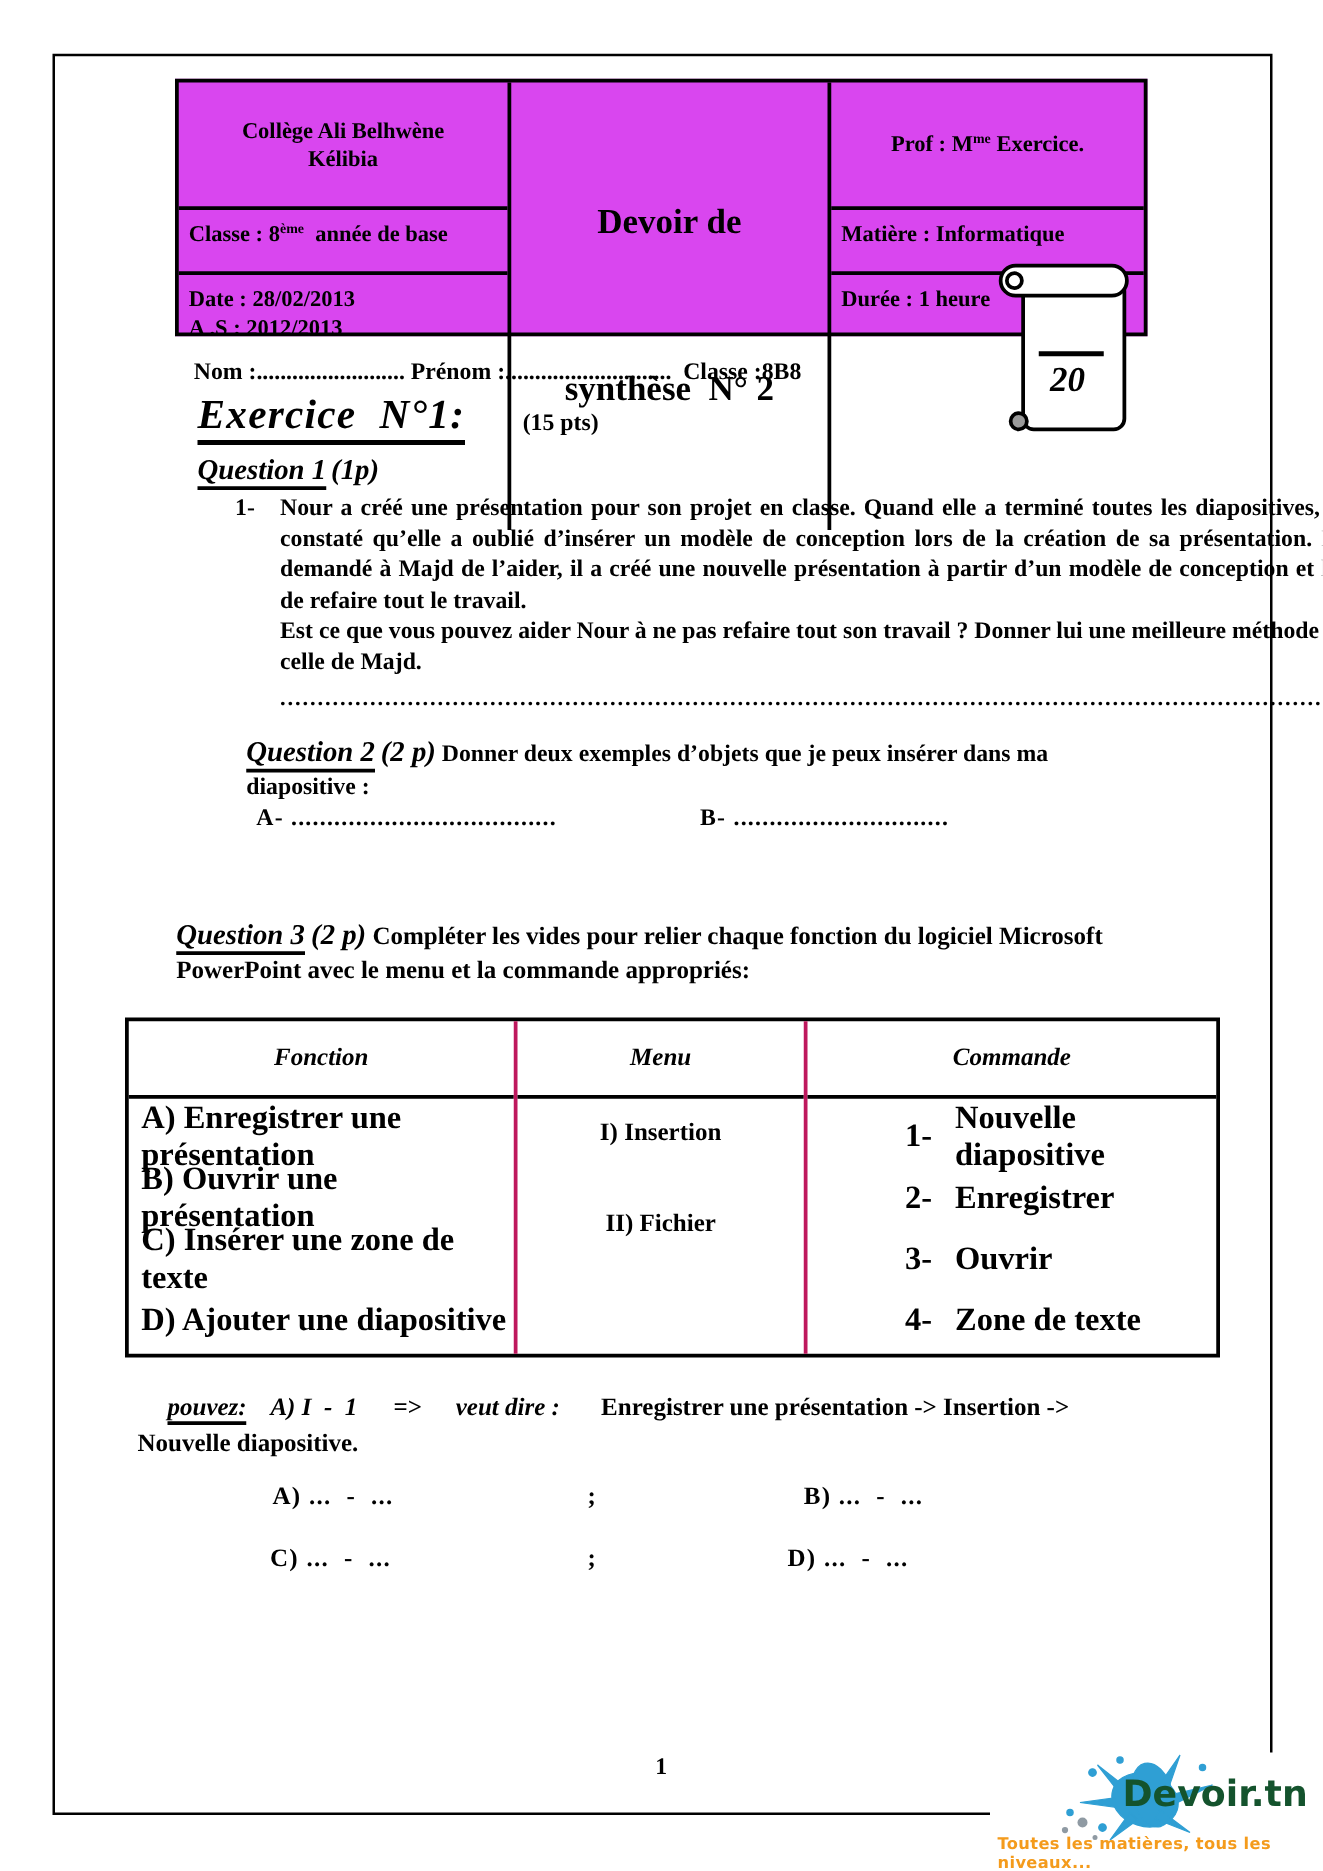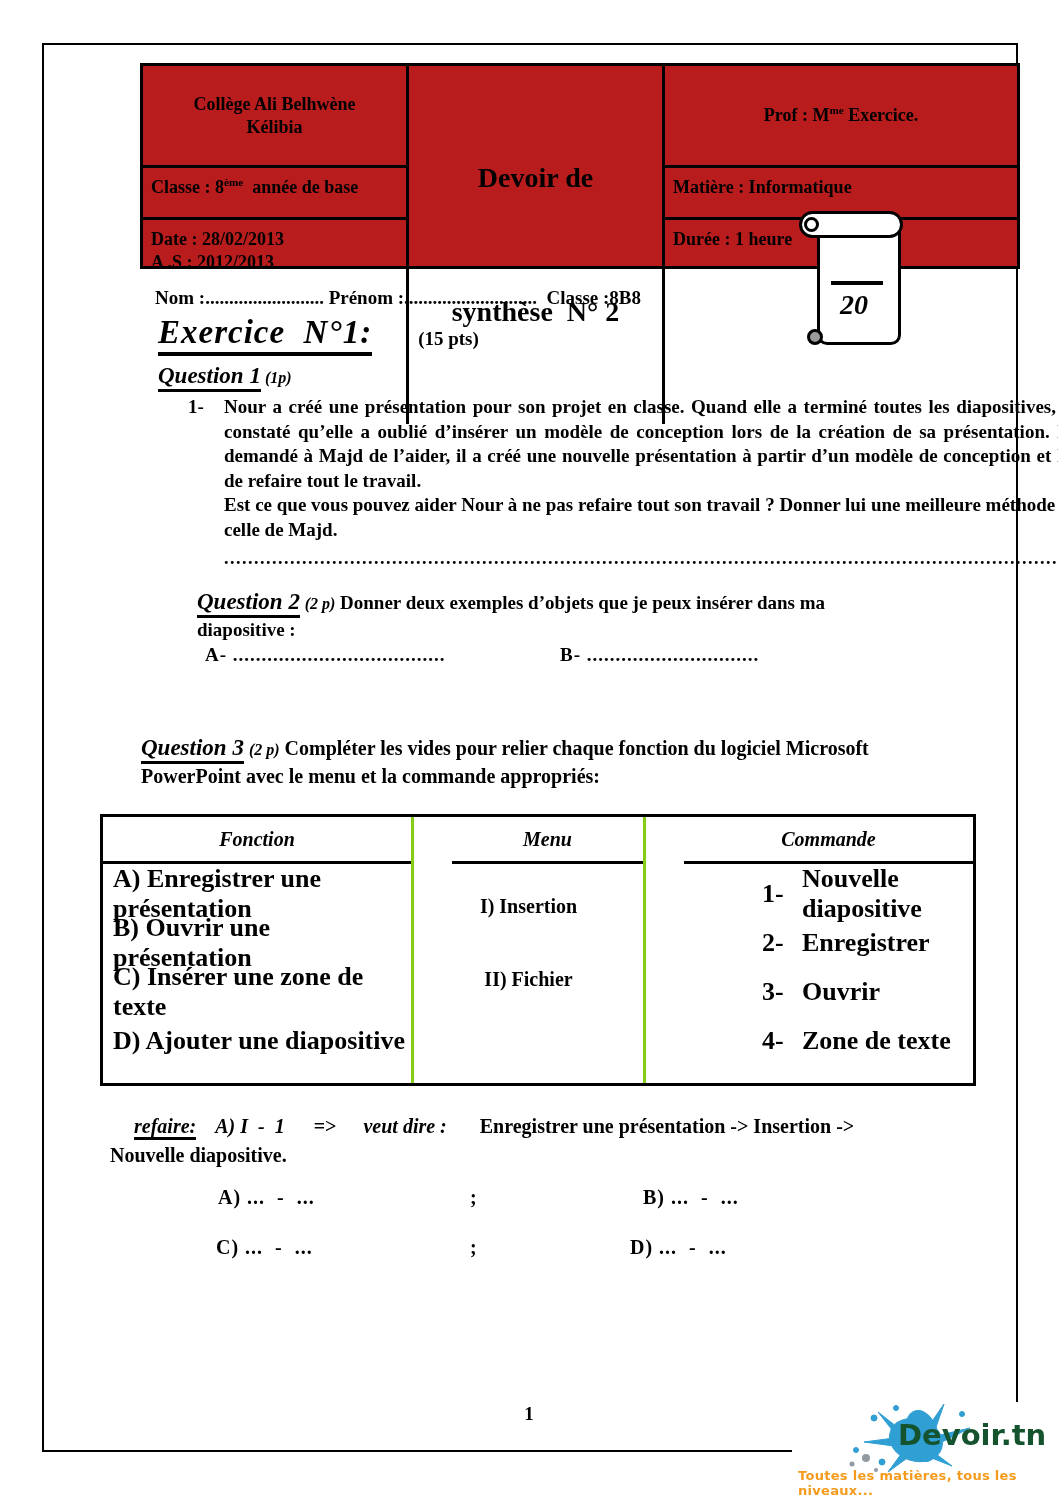--- a/index.html
+++ b/index.html
@@ -9,23 +9,23 @@
     background:#ffffff; color:#000;
     font-family:"Liberation Serif","DejaVu Serif",serif; font-weight:700;
     overflow:hidden;
   }
   .frame {
     position:absolute; left:42px; top:43px; width:976px; height:1409px;
     border:2px solid #000;
   }
   
   .htable {
-    position:absolute; left:140px; top:63px; width:880px; height:206px;
+    position:absolute; left:140px; top:63px; width:778px; height:206px;
     border:3px solid #000; display:grid; grid-template-columns:266px 256px 1fr;
-    background:#b91c1c; z-index:2;
+    background:#d946ef; z-index:2;
   }
   .hcol { display:grid; grid-template-rows:99px 52px 1fr; }
   .hcol-left, .hcol-mid { border-right:3px solid #000; }
   .hcol .hcell + .hcell { border-top:3px solid #000; }
   .hcell { font-size:18px; line-height:1.25; padding:8px 8px; }
   .hcell.center { text-align:center; display:flex; flex-direction:column; justify-content:center; }
   .hcol-mid { display:flex; flex-direction:column; align-items:center; justify-content:center; }
   .exam-title { font-size:28px; line-height:1.6; text-align:center; white-space:pre-wrap; }
   sup { font-size:0.62em; }
   .ws { white-space:pre-wrap; }
@@ -43,39 +43,39 @@
   .score-num { position:absolute; left:0; top:78px; width:110px; text-align:center;
     font-size:28px; font-style:italic; }
   
   .abs { position:absolute; }
   .student-line { left:155px; top:287px; font-size:19px; white-space:pre-wrap; }
   .ex-title-row { left:158px; top:314px; display:flex; align-items:flex-end;gap:36px; }
   .ex-title { font-size:33px; font-style:italic; letter-spacing:1px;
     border-bottom:4px solid #000; padding-bottom:1px; white-space:pre-wrap; }
   .ex-pts { font-size:19px; margin-left:10px; padding-bottom:6px; }
   .qhead { font-size:23px; font-style:italic; border-bottom:3px solid #000; padding-bottom:1px; }
-  .qpts { font-size:16px; font-style:italic; }
+  .qpts { font-size:23px; font-style:italic; }
   .q1-head { left:158px; top:363px; }
   .q1-body { left:188px; top:395px; width:704px; font-size:19px; line-height:24.5px; display:flex; }
   .q1-marker { width:36px; flex:none; }
   .q1-text { flex:1; }
   .q1-text .para1 { text-align:justify; }
   .q1-text .para2 { text-align:left; }
   .dotline { margin-top:4px; white-space:nowrap; overflow:hidden; letter-spacing:1.5px; font-size:18px; }
   .q2-block { left:197px; top:589px; width:704px; font-size:19px; line-height:26px; }
   .q2-block .qhead, .q3-block .qhead { margin-right:0; }
   .blank-a { left:205px; top:644px; font-size:19px; letter-spacing:1px; }
   .blank-b { left:560px; top:644px; font-size:19px; letter-spacing:1px; }
   .q3-block { left:141px; top:734px; width:748px; font-size:20px; line-height:27px; }
   
   .mtable { position:absolute; left:100px; top:814px; width:876px; height:272px;
     border:3px solid #000; display:grid; grid-template-columns:308px 232px 1fr; }
   .mcol { position:relative; }
-  .mcol + .mcol { border-left:3px solid #84cc16;padding-left:38px; }
-  .mth { height:47px; border-bottom:3px solid #000; display:flex; align-items:center;
+  .mcol + .mcol { border-left:3px solid #be185d; }
+  .mth { height:62px; border-bottom:3px solid #000; display:flex; align-items:center;
     justify-content:center; font-size:20px; font-style:italic; }
   .mitem { height:49px; display:flex; align-items:center; font-size:26px; }
   .fonc { padding-left:10px; }
   .mbody { padding-top:5px; }
   .menu-item { position:absolute; left:0; right:0; text-align:center; font-size:20px; }
   .menu-1 { top:78px; } .menu-2 { top:151px; }
   .cmd { padding-left:78px; }
   .cmd .num { width:40px; flex:none; }
   
   .example { left:110px; top:1112px; width:800px; font-size:20px; line-height:29px; text-indent:24px; }
@@ -206,21 +206,21 @@
         </div>
         <div class="mitem cmd">
           <span class="num">4-</span>
           <span>Zone de texte</span>
         </div>
       </div>
     </div>
   </div>
 
   <div class="abs example">
-    <span class="ex-label">refaire:</span>
+    <span class="ex-label">pouvez:</span>
     <span class="ex-code">A) I  -  1</span>
     <span class="ex-arrow">=&gt;</span>
     <span class="ex-means">veut dire :</span>
     <span>Enregistrer une présentation -&gt; Insertion -&gt; Nouvelle diapositive.</span>
   </div>
 
   <div class="abs ans ans-a">A) ...  -  ...</div>
   <div class="abs ans sep-1">;</div>
   <div class="abs ans ans-b">B) ...  -  ...</div>
   <div class="abs ans ans-c">C) ...  -  ...</div>

